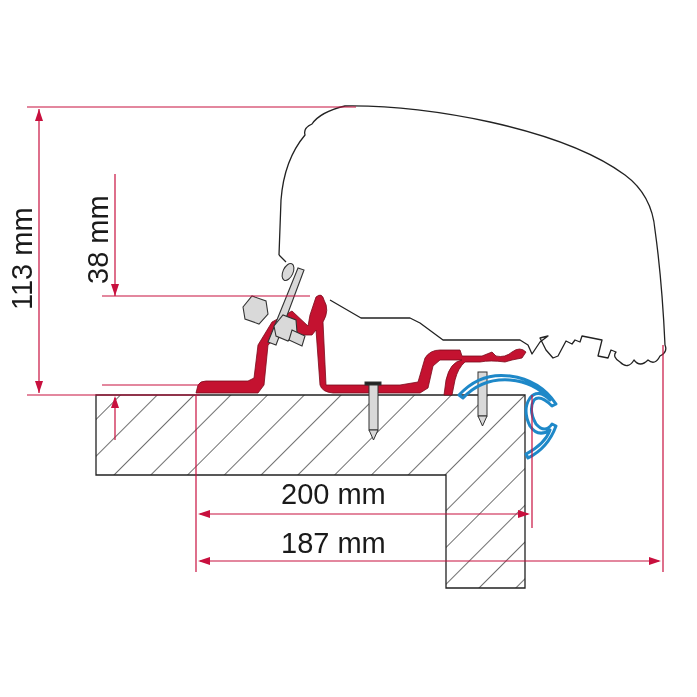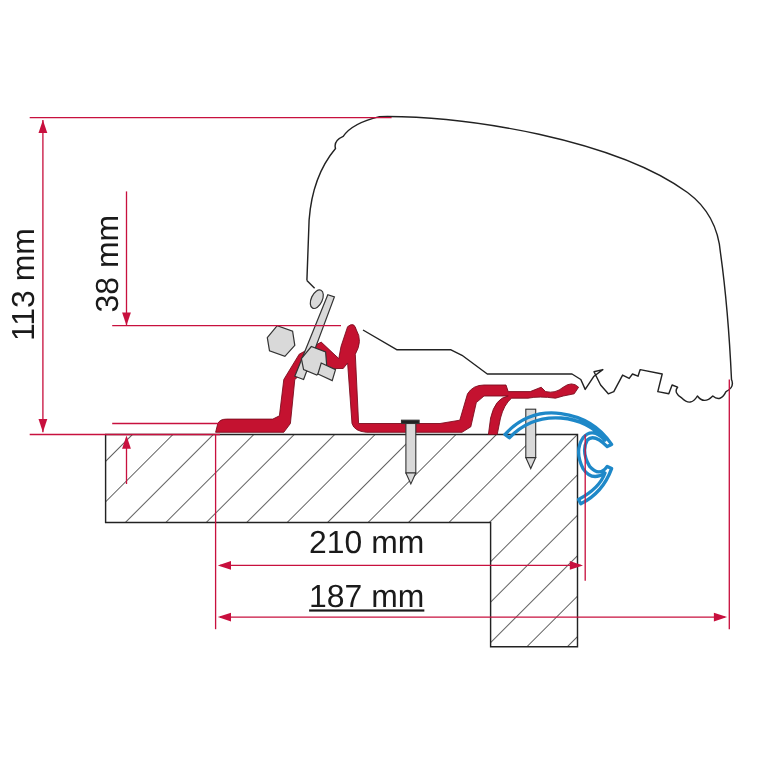--- a/index.html
+++ b/index.html
@@ -77,14 +77,14 @@
     <path d="M115,396 L111,408 L119,408 Z"></path>
     <path d="M198,514 L210,510 L210,518 Z"></path>
     <path d="M530,514 L518,510 L518,518 Z"></path>
     <path d="M198,561 L210,557 L210,565 Z"></path>
     <path d="M661,561 L649,557 L649,565 Z"></path>
   </g>
 </svg>
 
 <div class="dim-label vert" style="left:8px; top:310px;">113 mm</div>
 <div class="dim-label vert" style="left:84px; top:284px;">38 mm</div>
-<div class="dim-label" style="left:281px; top:480px;">210 mm</div>
-<div class="dim-label" style="left:281px; top:529px;text-decoration:underline;">187 mm</div>
+<div class="dim-label" style="left:281px; top:480px;">200 mm</div>
+<div class="dim-label" style="left:281px; top:529px;">187 mm</div>
 
 </body></html>

